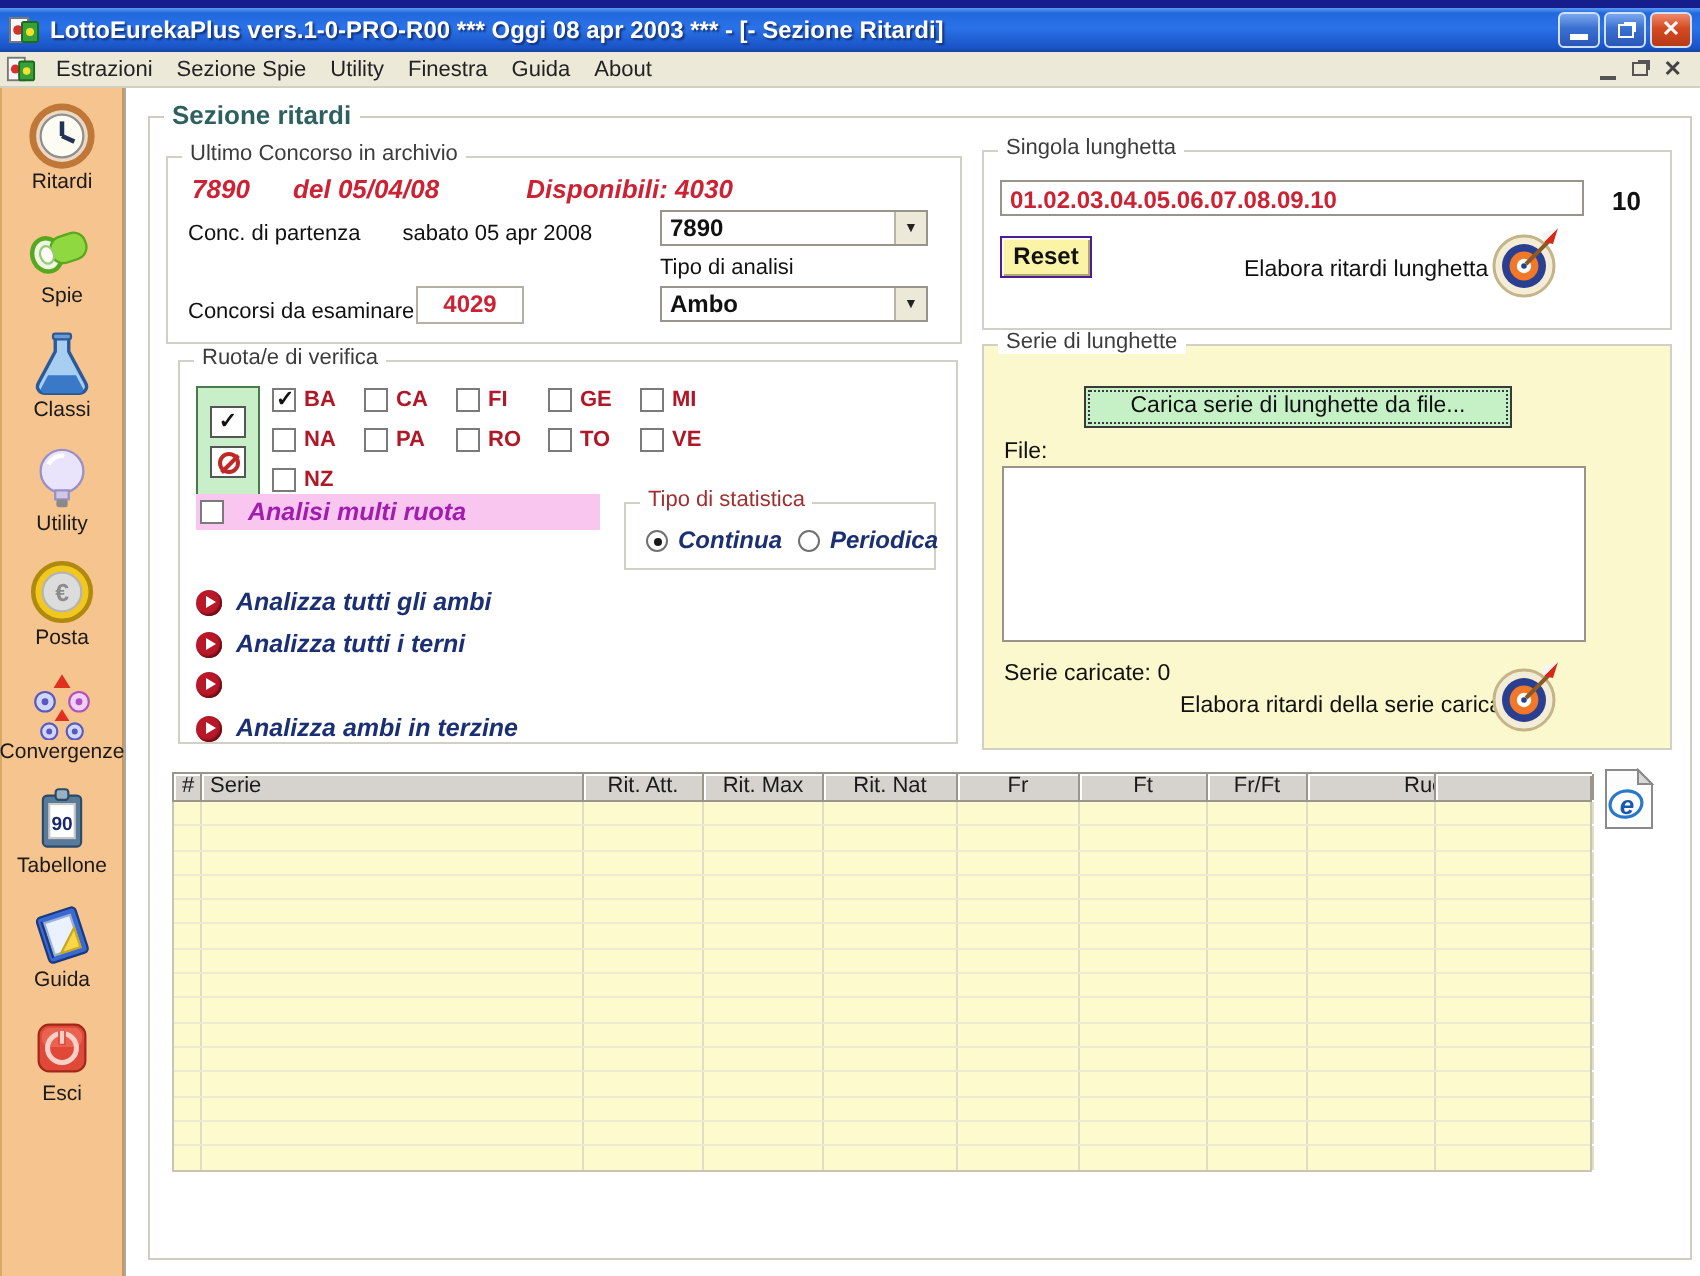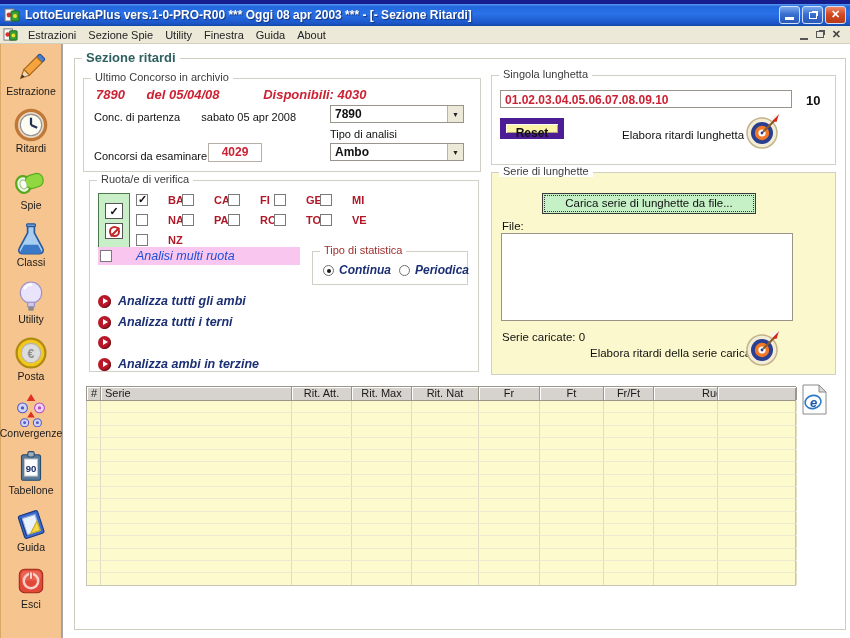--- a/index.html
+++ b/index.html
@@ -63,27 +63,27 @@
   
   .g-ruote { left:26px; top:136px; width:390px; height:192px; }
   .green-panel { position:absolute; left:8px; top:12px; width:32px; height:56px; background:#c9efc9;
     border:1px solid #4a7a4a; display:flex; flex-direction:column; align-items:center; justify-content:center; gap:4px; }
   .mini-btn { width:18px; height:16px; background:#fff; border:1px solid #555; display:flex; align-items:center; justify-content:center; }
   .mini-check { font-size:11px; font-weight:bold; color:#111; line-height:1; }
   .noicon { width:11px; height:11px; border:2px solid #c02828; border-radius:50%; position:relative; }
   .noicon::after { content:""; position:absolute; left:-2px; top:3px; width:12px; height:2px; background:#c02828; transform:rotate(-45deg); }
   .wrow { position:absolute; left:46px; display:flex; }
   .wrow1 { top:13px; } .wrow2 { top:33px; } .wrow3 { top:53px; }
-  .wheel { width:46px; display:flex; align-items:center; gap:20px; cursor:pointer; }
+  .wheel { width:46px; display:flex; align-items:center; gap:4px; cursor:pointer; }
   .cbox { width:12px; height:12px; background:#fff; border:1px solid #7a7a7a; position:relative; flex:none; }
   .cbox.checked::after { content:"✓"; position:absolute; left:1px; top:-2px; font-size:11px; font-weight:bold; color:#111; }
   .wlabel { color:#b01828; font-weight:bold; font-size:11px; }
   .multi { position:absolute; left:8px; top:66px; width:202px; height:18px; background:#f8c6ef;
     display:flex; align-items:center; padding-left:2px; cursor:pointer; }
-  .multi-label { margin-left:24px; color:#1d4ed8; font-weight:normal; font-style:italic; font-size:12.5px; }
+  .multi-label { margin-left:12px; color:#a21caf; font-weight:bold; font-style:italic; font-size:12.5px; }
   .alink { position:absolute; left:8px; display:flex; align-items:center; gap:7px; cursor:pointer; }
   .alink span.txt { color:#1b2f73; font-weight:bold; font-style:italic; font-size:12.5px; }
   .play { width:13px; height:13px; border-radius:50%; background:#b81828; position:relative; flex:none;
     box-shadow:inset -1px -1px 1px #6d0d14; }
   .play::after { content:""; position:absolute; left:5px; top:3px; border-left:5px solid #fff;
     border-top:3.5px solid transparent; border-bottom:3.5px solid transparent; }
   .l1{top:92px}.l2{top:113px}.l3{top:134px}.l4{top:155px}.l5{top:176px}
 
   
   .g-stats { left:222px; top:70px; width:156px; height:34px; }
@@ -92,22 +92,22 @@
   .rad-1 { left:10px; } .rad-2 { left:86px; }
   .rad { width:11px; height:11px; border:1px solid #707070; border-radius:50%; background:#fff; position:relative; flex:none; }
   .rad.checked::after { content:""; position:absolute; left:3px; top:3px; width:4px; height:4px; border-radius:50%; background:#1a1a1a; }
   .rad-label { color:#1b2f73; font-weight:bold; font-style:italic; font-size:12px; }
 
   
   .g-singola { left:428px; top:31px; width:345px; height:90px; }
   .lunghetta-input { position:absolute; left:8px; top:14px; width:292px; height:18px; background:#fff;
     border:1px solid #98948a; color:#cc2233; font-weight:bold; font-size:12px; padding:2px 4px; }
   .count-10 { position:absolute; left:314px; top:17px; font-weight:bold; font-size:13px; }
-  .reset-btn { position:absolute; left:8px; top:42px; width:64px; height:21px; background:#fbf3a6;
-    border:6px solid #4c1d95; box-shadow:inset 1px 1px 0 #fffdf0, inset -1px -1px 0 #b0a870;
+  .reset-btn { position:absolute; left:8px; top:42px; width:46px; height:21px; background:#fbf3a6;
+    border:1px solid #4c1d95; box-shadow:inset 1px 1px 0 #fffdf0, inset -1px -1px 0 #b0a870;
     font-weight:bold; font-size:12px; text-align:center; line-height:19px; cursor:pointer; }
   .elabora-1 { position:absolute; left:130px; top:53px; font-size:11.5px; }
   .target { position:absolute; cursor:pointer; }
   .target-1 { left:252px; top:36px; }
 
   
   .g-serie { left:428px; top:128px; width:345px; height:203px; background:#fcf8cd; }
   .carica-btn { position:absolute; left:50px; top:20px; width:214px; height:21px; background:#c6f0c6;
     border:1px solid #3a3a3a; outline:1px dotted #3a3a3a; outline-offset:-3px;
     font-size:11.5px; text-align:center; line-height:19px; cursor:pointer; }
@@ -176,33 +176,20 @@
       <span class="mdi-min"></span>
       <span class="mdi-restore"></span>
       <span class="mdi-close">✕</span>
     </span>
   </div>
 
   <div class="sidebar">
     <div class="side-item">
       <span class="side-icon">
         <svg width="36" height="36" viewBox="0 0 32 32">
-            <g transform="rotate(45 16 16)">
-              <rect x="12.5" y="1.5" width="7" height="4.5" rx="1.5" fill="#4a7fd0" stroke="#2a4f90"></rect>
-              <rect x="12.5" y="5.5" width="7" height="16" fill="#f5a33c" stroke="#a86a20"></rect>
-              <polygon points="12.5,21.5 19.5,21.5 16,29" fill="#f0d9b8" stroke="#a86a20"></polygon>
-              <polygon points="14.6,25.5 17.4,25.5 16,29" fill="#333"></polygon>
-            </g>
-          </svg>
-      </span>
-      <span class="side-label">Estrazione</span>
-    </div>
-    <div class="side-item">
-      <span class="side-icon">
-        <svg width="36" height="36" viewBox="0 0 32 32">
             <circle cx="16" cy="16" r="13" fill="#ecd9c4" stroke="#c07838" stroke-width="3"></circle>
             <circle cx="16" cy="16" r="9.5" fill="#fcfcf2" stroke="#909090"></circle>
             <line x1="16" y1="16" x2="16" y2="9.5" stroke="#223355" stroke-width="2"></line>
             <line x1="16" y1="16" x2="21.5" y2="18.5" stroke="#223355" stroke-width="2"></line>
           </svg>
       </span>
       <span class="side-label">Ritardi</span>
     </div>
     <div class="side-item">
       <span class="side-icon">

